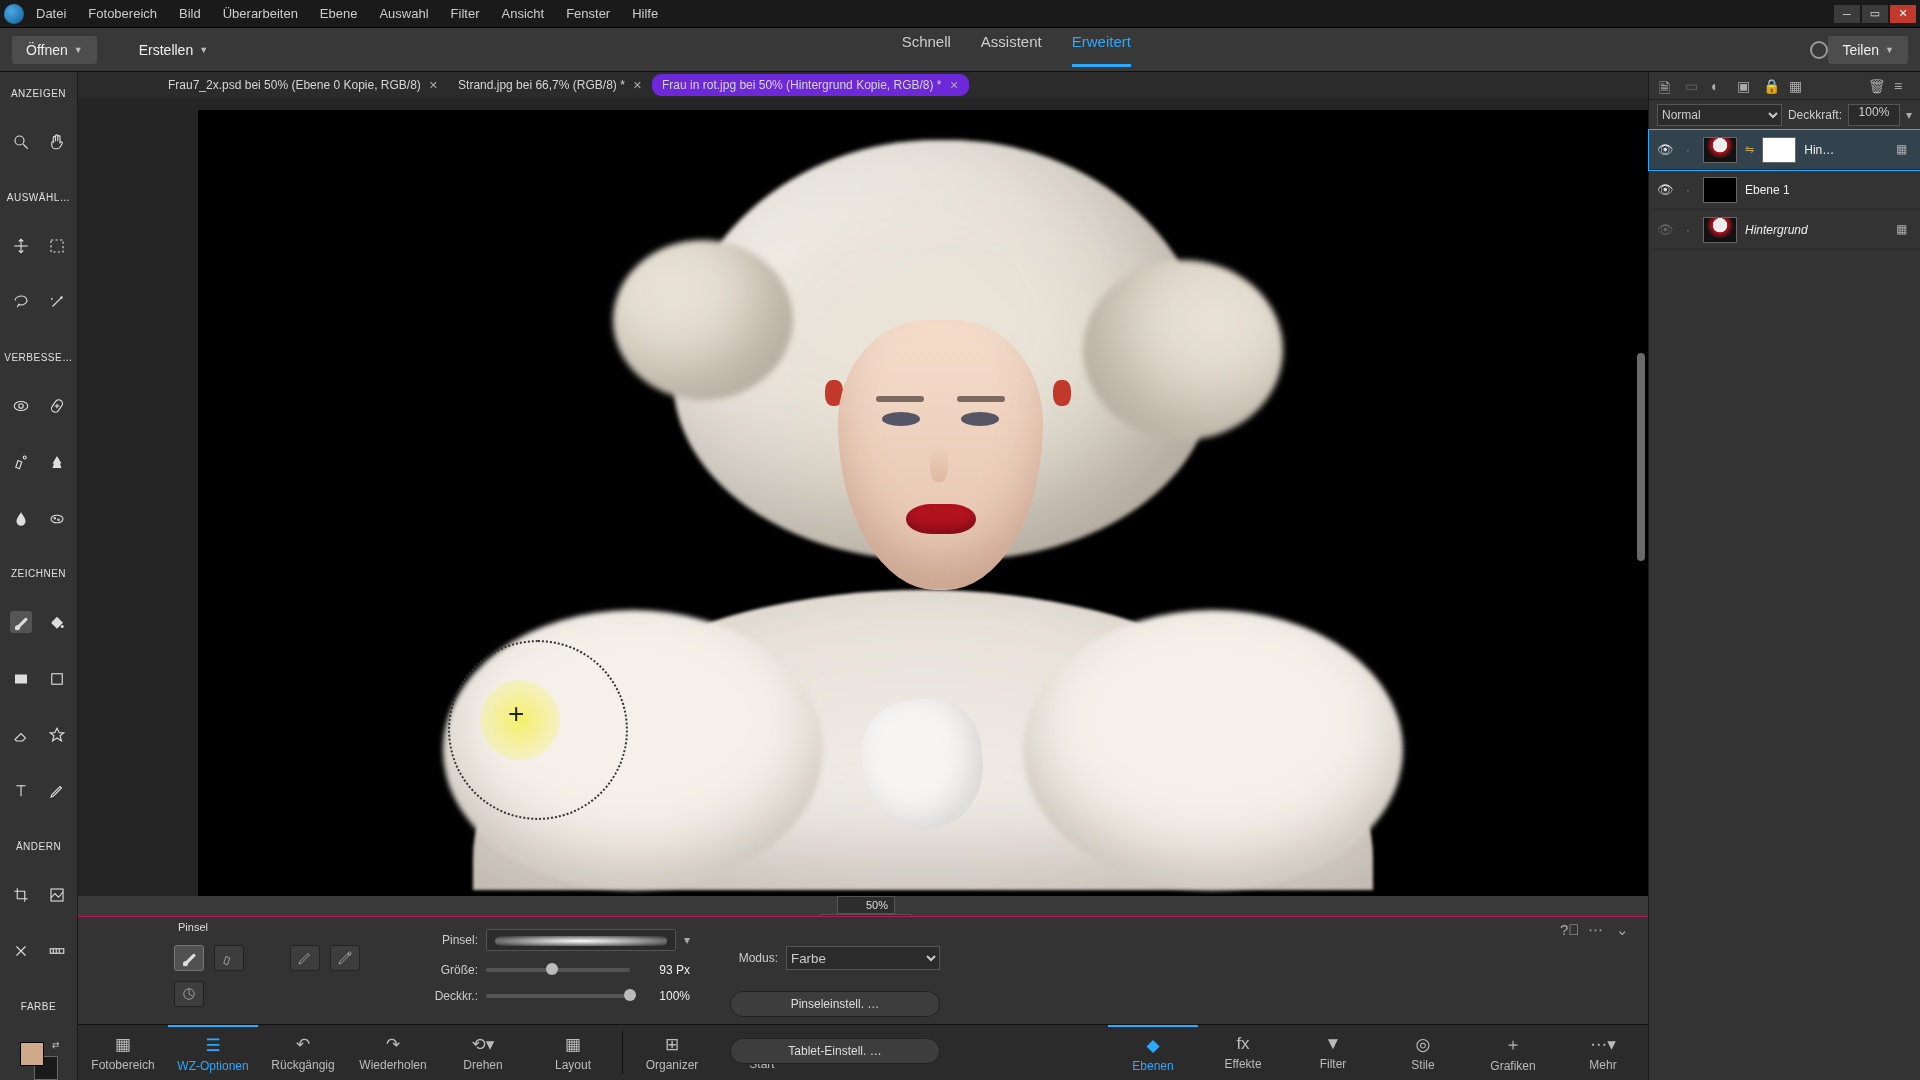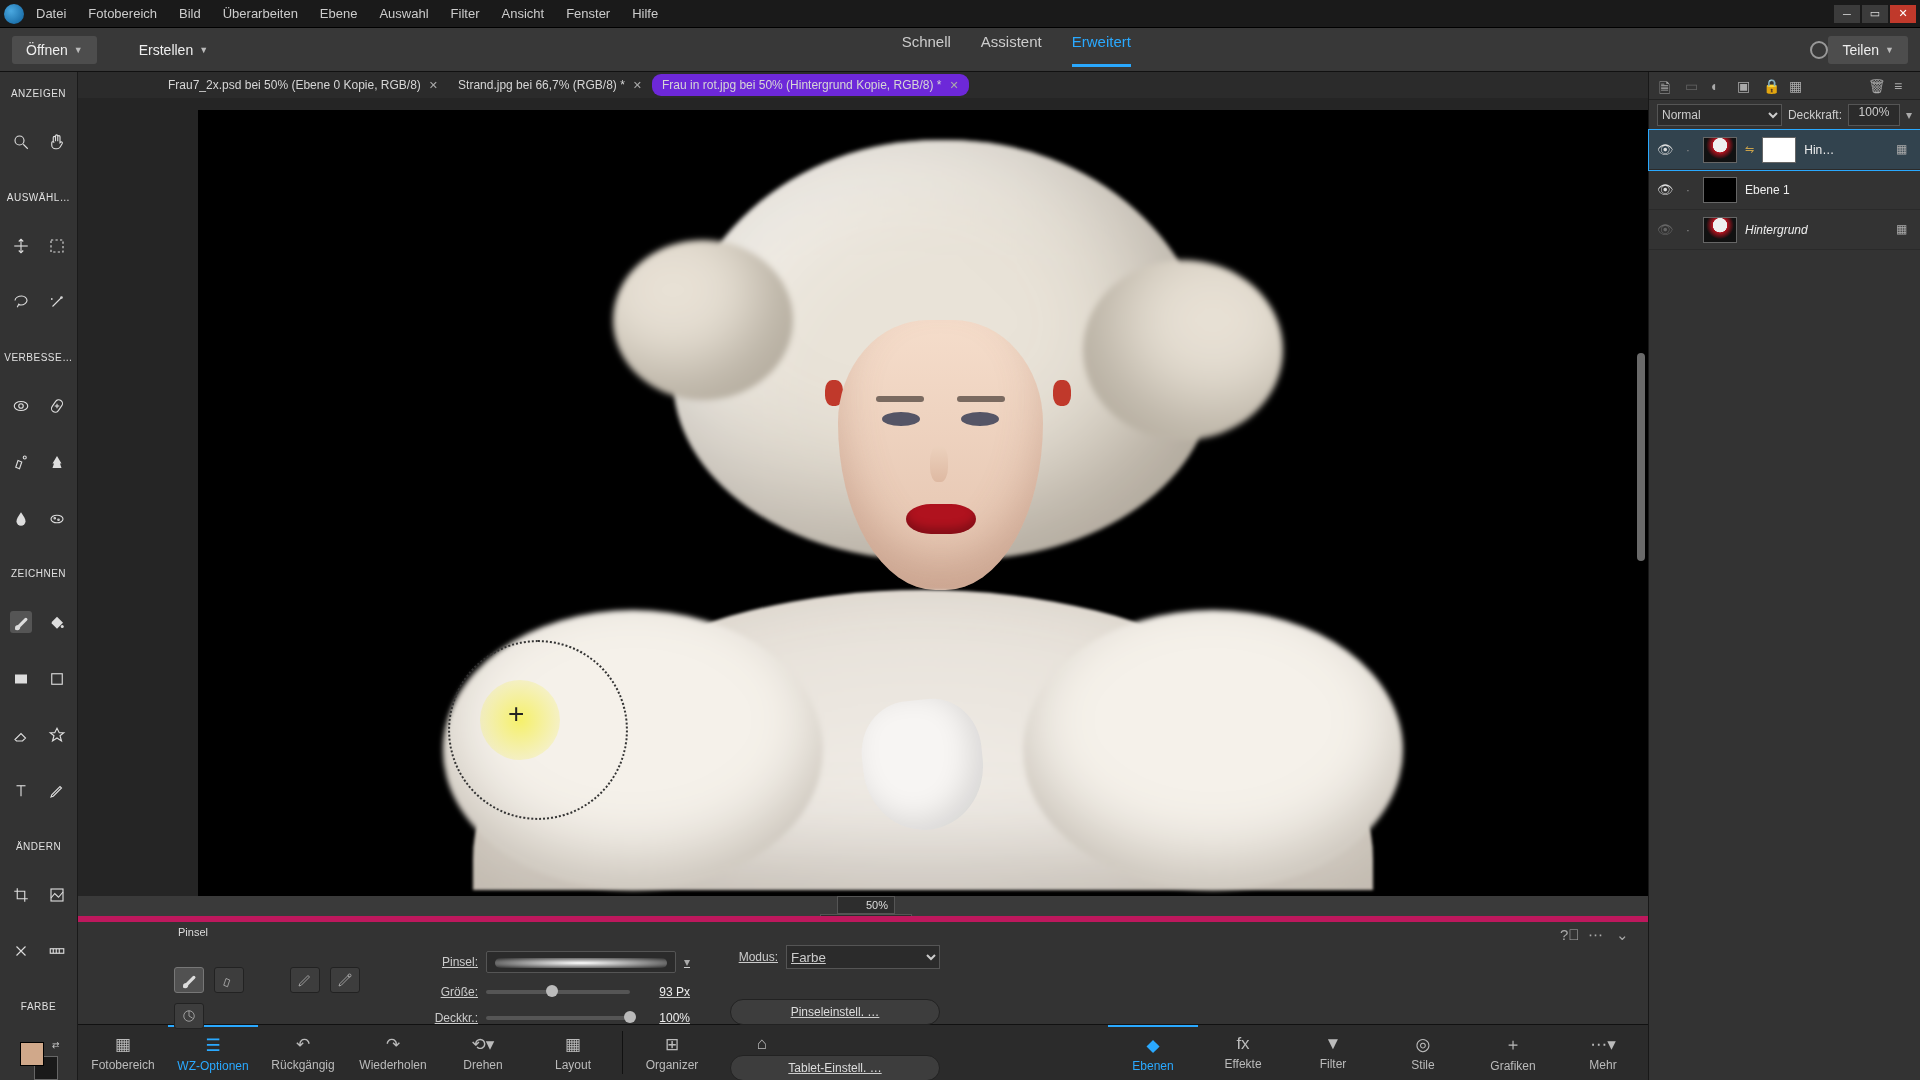--- a/index.html
+++ b/index.html
@@ -250,24 +250,23 @@
 .layer .thumb.mask { background:#fff; }
 .layer .nm { flex:1; font-size:12px; color:#eee; white-space:nowrap; overflow:hidden; text-overflow:ellipsis;}
 .layer .adv { width:16px; height:16px; color:#aaa; font-size:12px; }
 .layer .thumb.pt {
   background: radial-gradient(circle at 50% 30%, #eee 30%, #b0121e 32%, #111 60%);
 }
 .layer .thumb.black { background:#000; }
 .layer .link { color:#caa24a; font-size:11px; }
 
 .options {
-  height:108px; background:#333; border-top:6px solid #be185d;
-  display:flex; padding:23px 14px 0 96px;
+  height:108px; background:#333; border-top:1px solid #be185d;
+  display:flex; padding:6px 14px 0 96px;
   position:relative;
-  text-decoration:underline;
 }
 .options .panel-title {
   position:absolute; left:100px; top:4px; font-size:11px; color:#ddd;
 }
 .opt-brushkind {
   display:flex; gap:10px; flex-direction:column; margin-top:22px;
 }
 .opt-brushkind .row { display:flex; gap:10px; }
 .opt-brushkind .btn {
   width:30px; height:26px; background:#3d3d3d; border:1px solid #222;
@@ -287,21 +286,21 @@
 }
 .preview .stroke {
   position:absolute; left:8px; right:8px; top:6px; height:10px;
   background: radial-gradient(ellipse at center, #fff, rgba(255,255,255,0));
   border-radius:5px;
 }
 .slider { flex:1; height:4px; background:#555; position:relative; border-radius:2px;}
 .slider .knob { position:absolute; top:-5px; width:12px; height:12px; border-radius:50%; background:#bbb; }
 .valbox { width:52px; text-align:right; color:#eee; font-size:12px;}
 .opt-col3 {
-  margin-left:40px; display:flex; flex-direction:column; gap:30px; margin-top:0;
+  margin-left:40px; display:flex; flex-direction:column; gap:21px; margin-top:23px;
   width:210px;
 }
 .pillbtn {
   background:#3d3d3d; border:1px solid #222; border-radius:14px;
   padding:5px 14px; font-size:12px; color:#ddd; text-align:center;
 }
 .opt-right { position:absolute; right:14px; top:4px; display:flex; gap:10px; align-items:center;}
 .opt-right .ci { width:18px; height:18px; color:#aaa; font-size:15px; }
 
 .dock {

